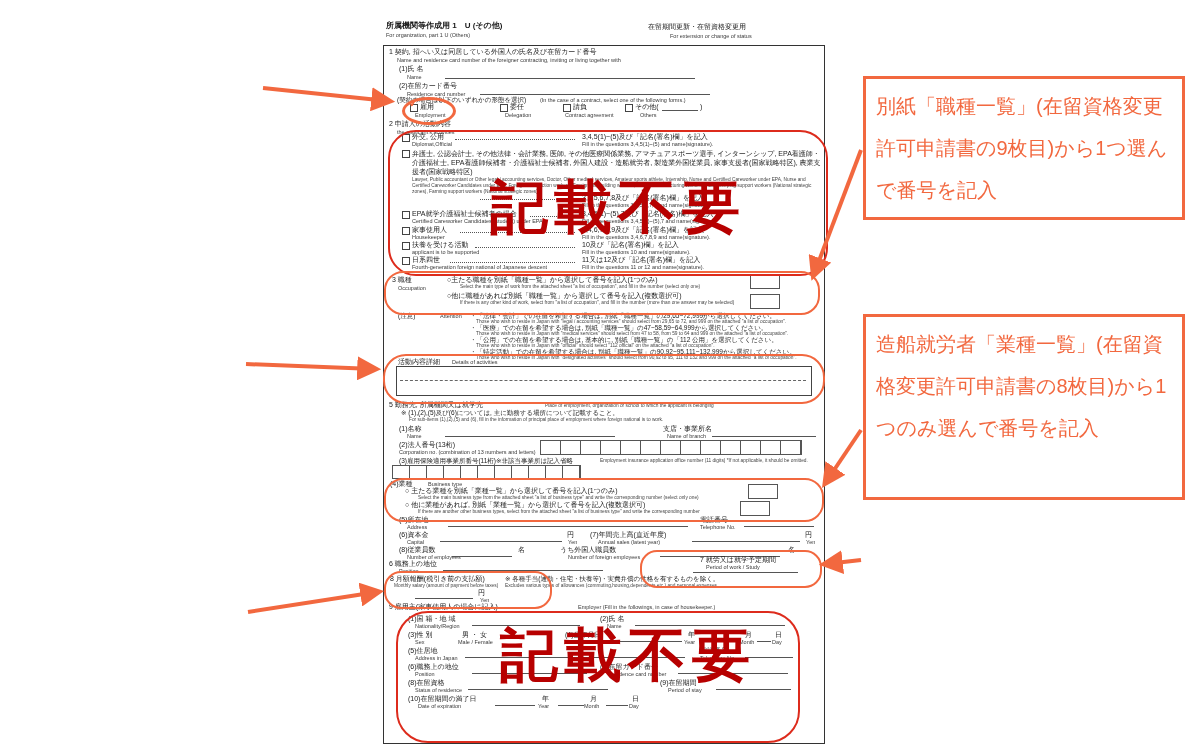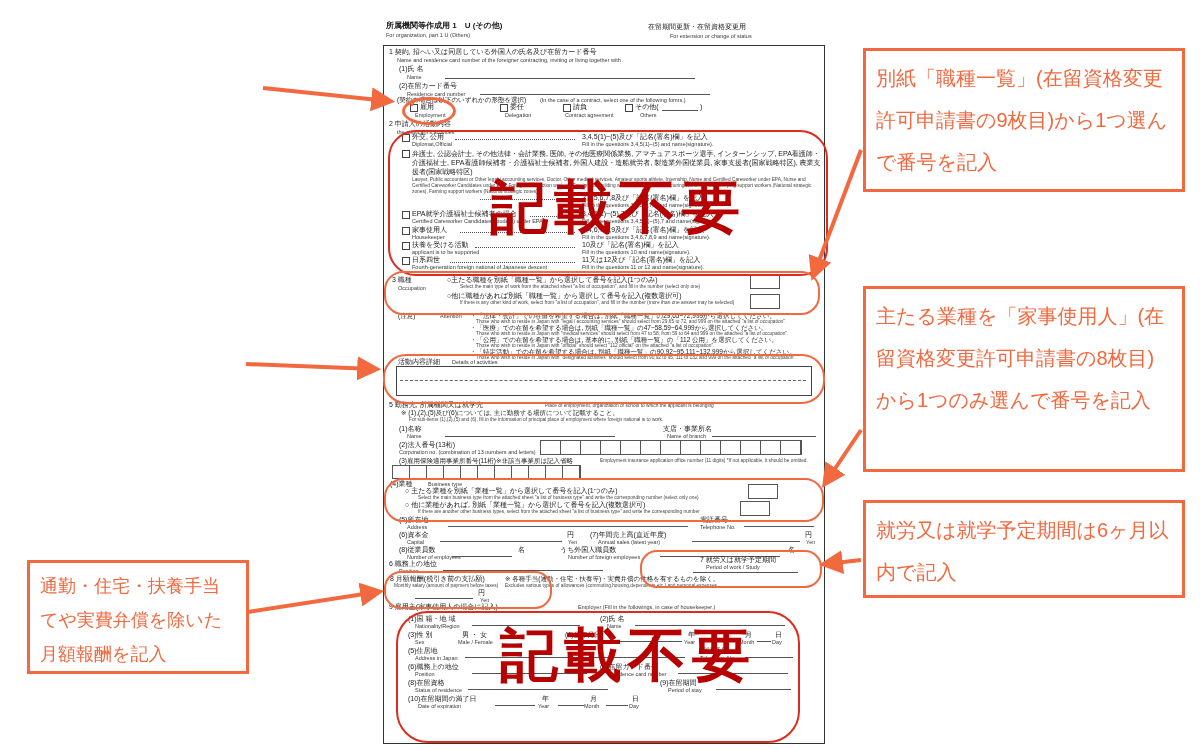--- a/index.html
+++ b/index.html
@@ -24,21 +24,21 @@
   .pagebox{position:absolute;left:383px;top:45px;width:440px;height:697px;border:1px solid #333;background:#fff;}
   
   .oval{position:absolute;z-index:20;pointer-events:none;border-radius:26px;}
   .ovalO{border:2.5px solid #f2683f;}
   .ovalR{border:2px solid #dd2b1c;}
   .stamp{position:absolute;z-index:25;font-weight:bold;color:#b70000;letter-spacing:6px;
          font-family:"DejaVu Sans",sans-serif;line-height:1;}
   .callout{position:absolute;z-index:30;border:3px solid #f2683f;background:#fff;color:#f2683f;
            padding:6px 10px;font-weight:500;}
   .cl{font-size:18px;line-height:34px;}
-  .cr{font-size:20px;line-height:42px;}
+  .cr{font-size:20px;line-height:42px;margin-top:28px;}
   .center{display:flex;align-items:center;}
   svg.arrows{position:absolute;left:0;top:0;z-index:40;pointer-events:none;}
   .chk{position:absolute;z-index:21;color:#f2683f;font-size:10px;font-weight:bold;transform:rotate(-8deg);}
 </style>
 </head>
 <body>
 
 <div class="canvas">
 
   <span class="L j8" style="left:386px;top:21px">所属機関等作成用 1　U (その他)</span>
@@ -276,24 +276,22 @@
   <div class="oval ovalO" style="left:384px;top:271px;width:432px;height:40px;border-radius:19px"></div>
   <div class="oval ovalO" style="left:383px;top:354px;width:438px;height:46px;border-radius:23px"></div>
   <div class="oval ovalO" style="left:384px;top:478px;width:436px;height:40px;border-radius:19px"></div>
   <div class="oval ovalO" style="left:640px;top:550px;width:178px;height:34px;border-radius:17px"></div>
   <div class="oval ovalO" style="left:384px;top:571px;width:164px;height:34px;border-radius:17px"></div>
   <div class="oval ovalR" style="left:396px;top:611px;width:400px;height:128px;border-radius:32px"></div>
 
   <div class="stamp" style="left:490px;top:178px;font-size:58px">記載不要</div>
   <div class="stamp" style="left:500px;top:626px;font-size:58px">記載不要</div>
 
-  <div class="callout cl" style="left:27px;top:560px;width:196px;height:96px">通勤・住宅・扶養手当てや実費弁償を除いた月額報酬を記入</div>
   <div class="callout cr" style="left:863px;top:48px;width:296px;height:126px">別紙「職種一覧」(在留資格変更許可申請書の9枚目)から1つ選んで番号を記入</div>
-  <div class="callout cr" style="left:863px;top:286px;width:296px;height:168px">主たる業種を「家事使用人」(在留資格変更許可申請書の8枚目)から1つのみ選んで番号を記入</div>
-  <div class="callout cr" style="left:863px;top:500px;width:296px;height:80px">就労又は就学予定期間は6ヶ月以内で記入</div>
+  <div class="callout cr" style="left:863px;top:286px;width:296px;height:168px">造船就労者「業種一覧」(在留資格変更許可申請書の8枚目)から1つのみ選んで番号を記入</div>
 
   <svg class="arrows" width="1200" height="750" viewBox="0 0 1200 750">
     <defs>
       <marker id="ah" markerWidth="6" markerHeight="6" refX="4.2" refY="3" orient="auto">
         <path d="M0,0 L6,3 L0,6 z" fill="#f2683f"></path>
       </marker>
     </defs>
     <line x1="263" y1="88" x2="388" y2="101" stroke="#f2683f" stroke-width="4" marker-end="url(#ah)"></line>
     <line x1="246" y1="364" x2="374" y2="369" stroke="#f2683f" stroke-width="4" marker-end="url(#ah)"></line>
     <line x1="248" y1="612" x2="377" y2="592" stroke="#f2683f" stroke-width="4" marker-end="url(#ah)"></line>

